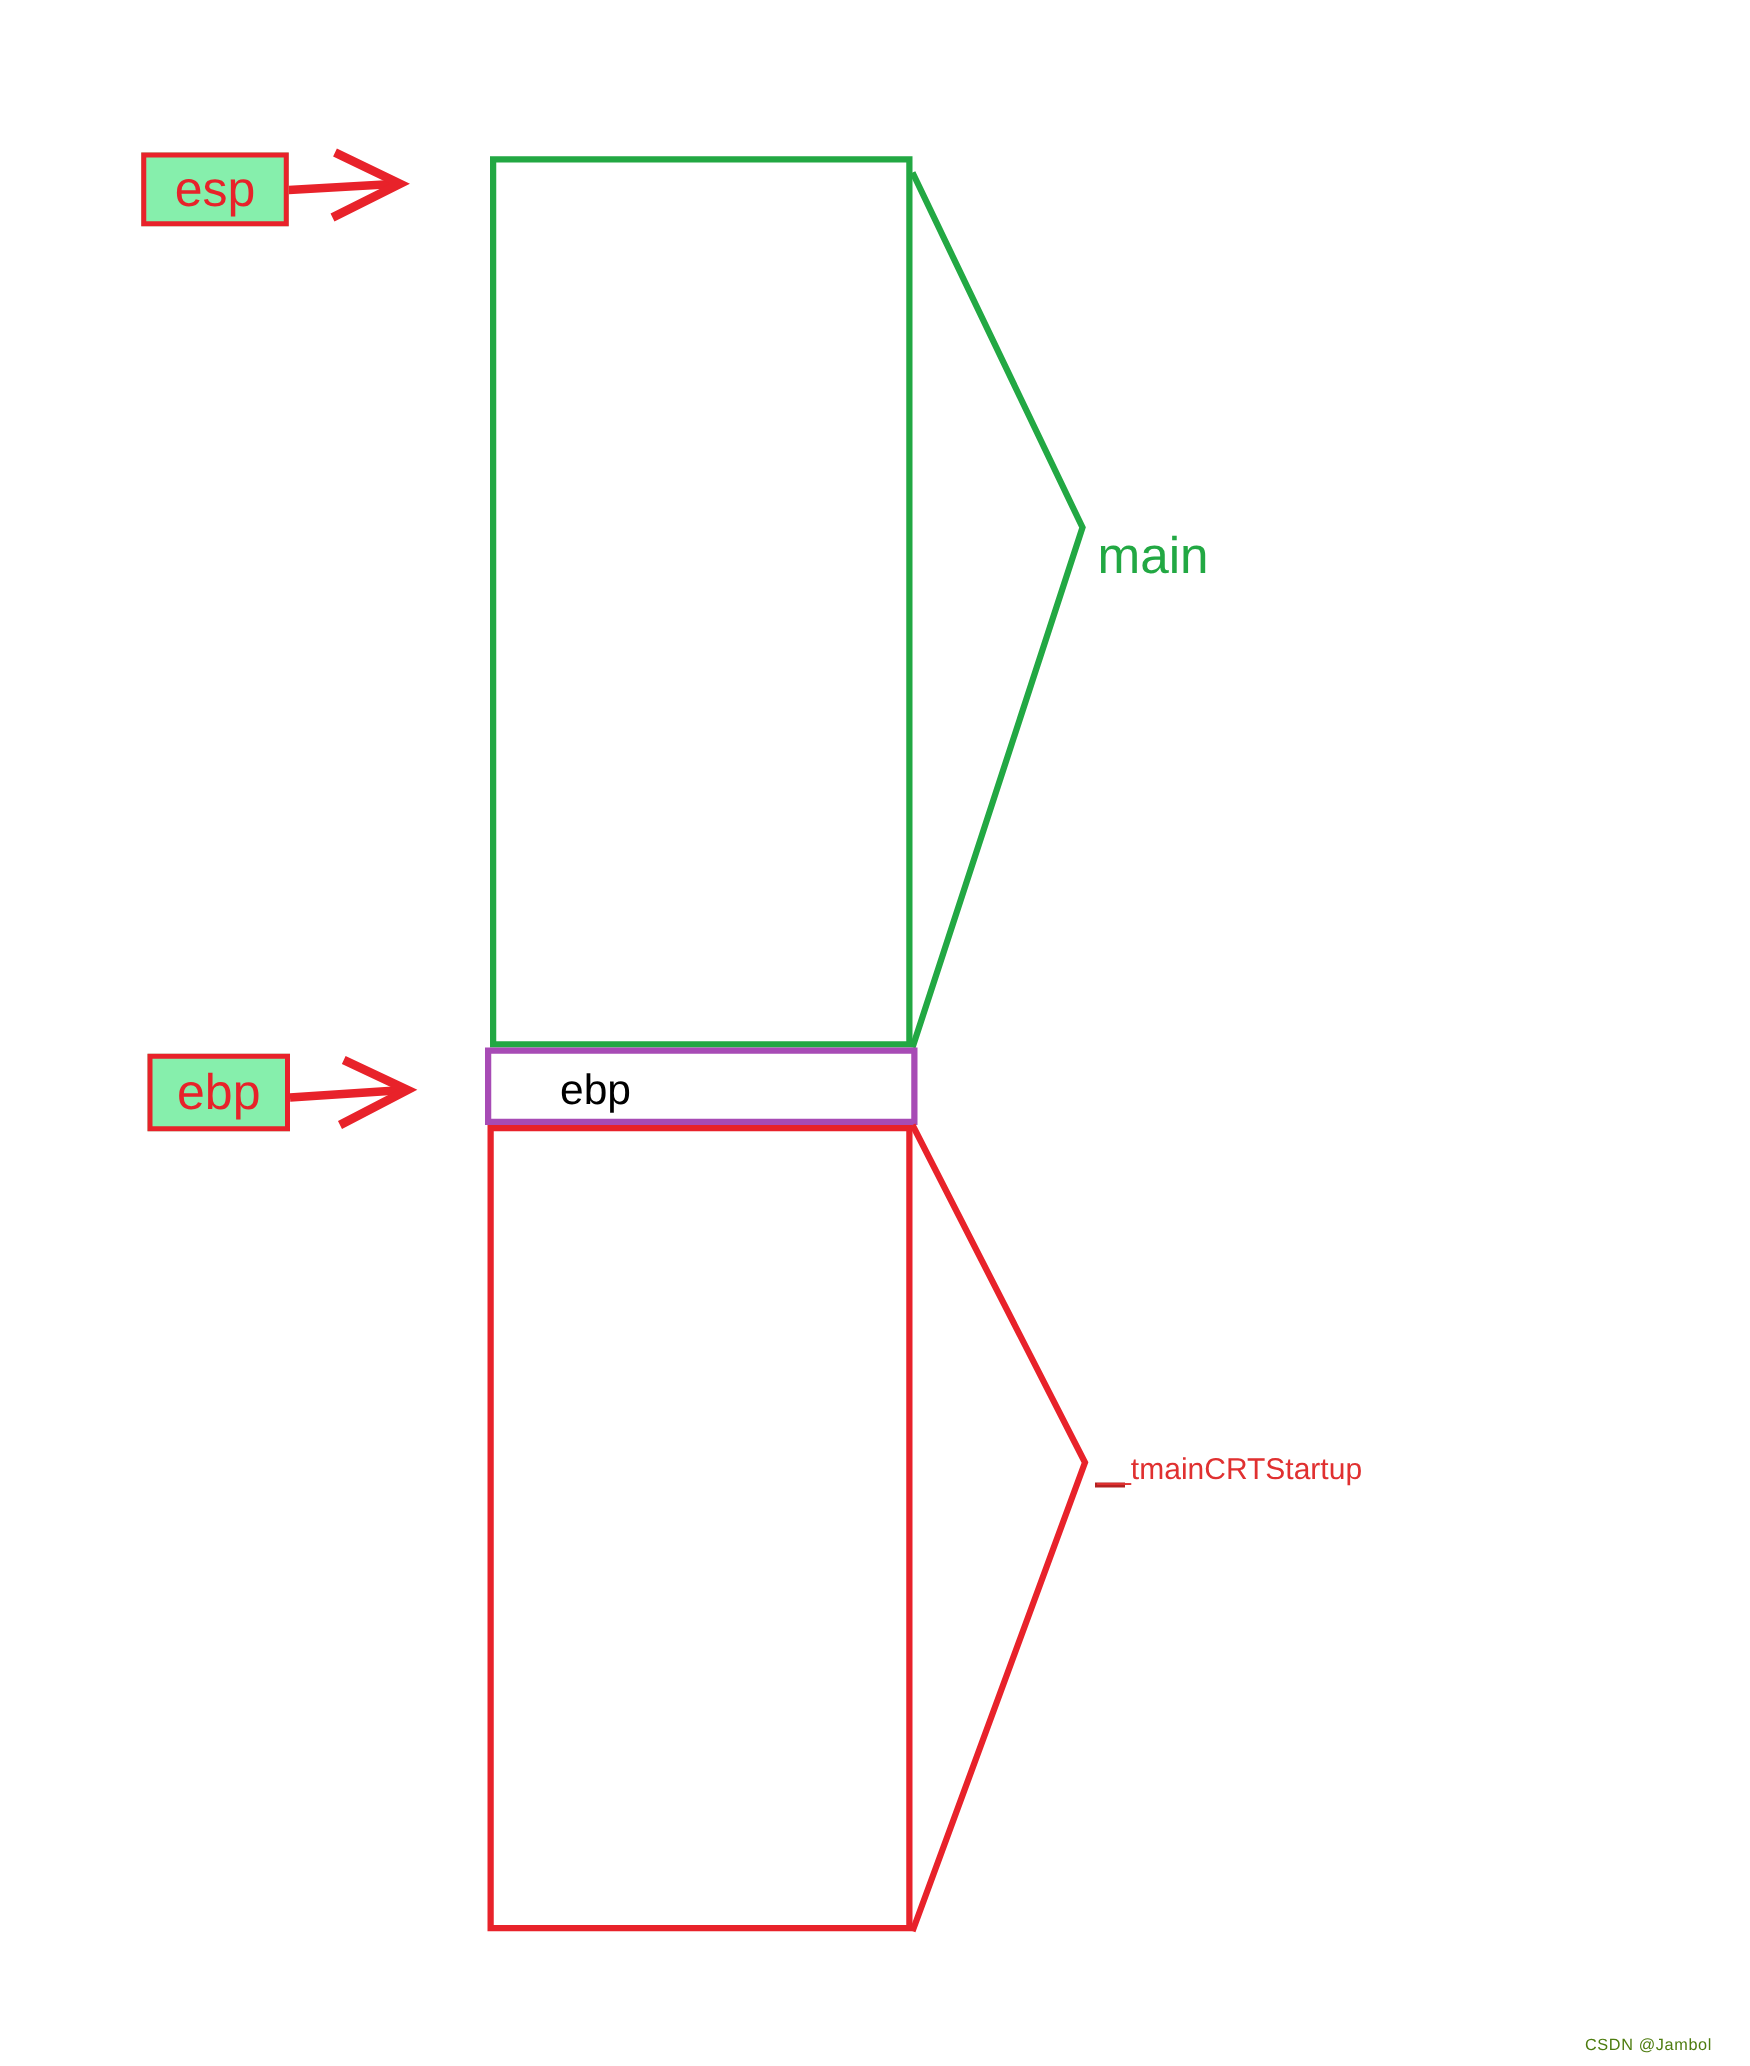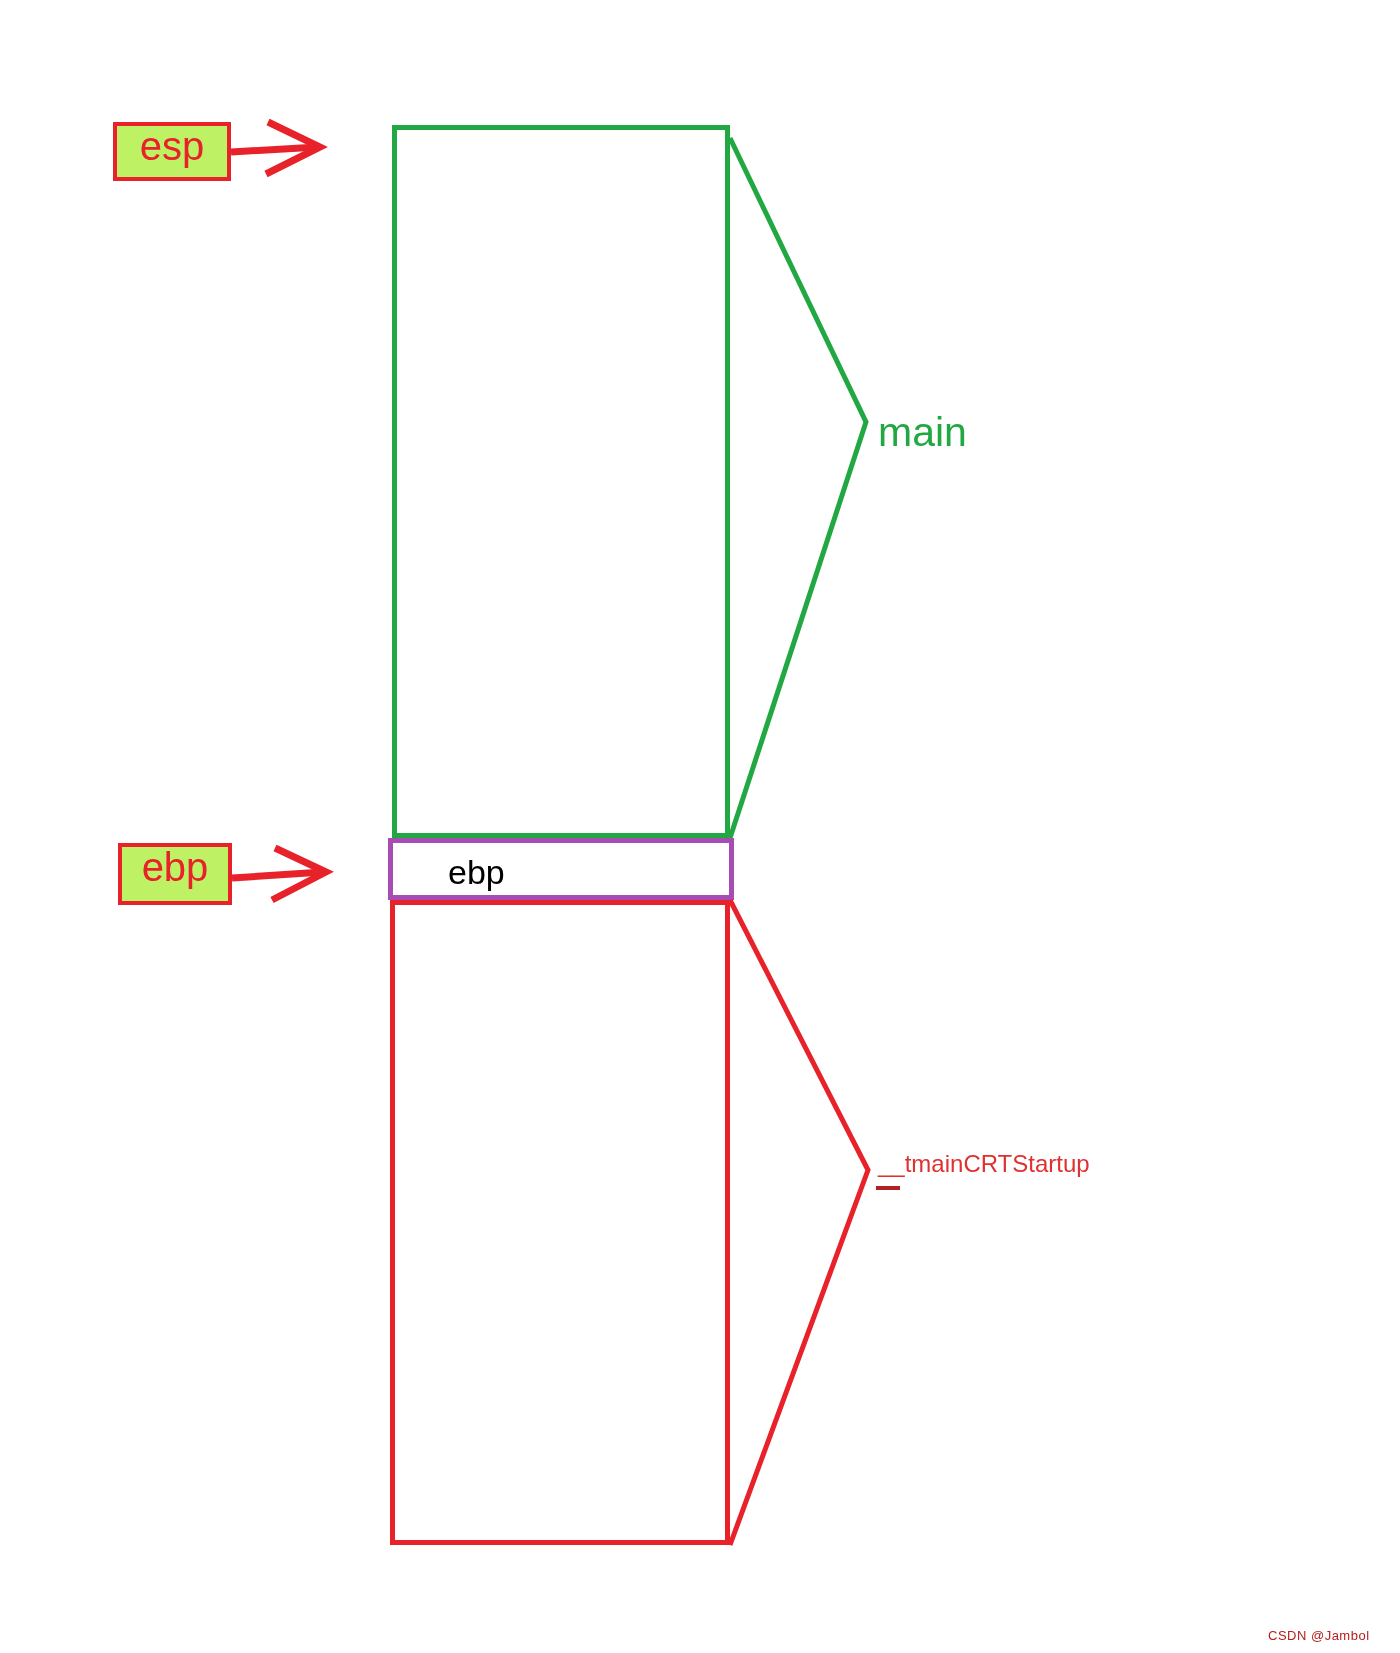--- a/index.html
+++ b/index.html
@@ -21,42 +21,44 @@
     position: absolute;
     left: 0;
     top: 0;
     width: 1400px;
     height: 1653px;
   }
   .reg-box {
     position: absolute;
     box-sizing: border-box;
     display: flex;
+    align-items: center;
     justify-content: center;
-    background: #bef264;
+    background: #86efac;
   }
   .reg-label {
     line-height: 1;
     white-space: nowrap;
   }
   .frame-label {
     position: absolute;
     white-space: nowrap;
     line-height: 1;
+    margin-top: 12px;
   }
   .slot-label {
     position: absolute;
     white-space: nowrap;
     line-height: 1;
     color: #000000;
   }
   .watermark {
     position: absolute;
     white-space: nowrap;
-    color: #b91c1c;
+    color: #4d7c0f;
     font-size: 13px;
     letter-spacing: 0.5px;
   }
 </style>
 </head>
 <body>
 
 <div id="canvas">
 
   <svg id="vector-layer" viewBox="0 0 1400 1653">

